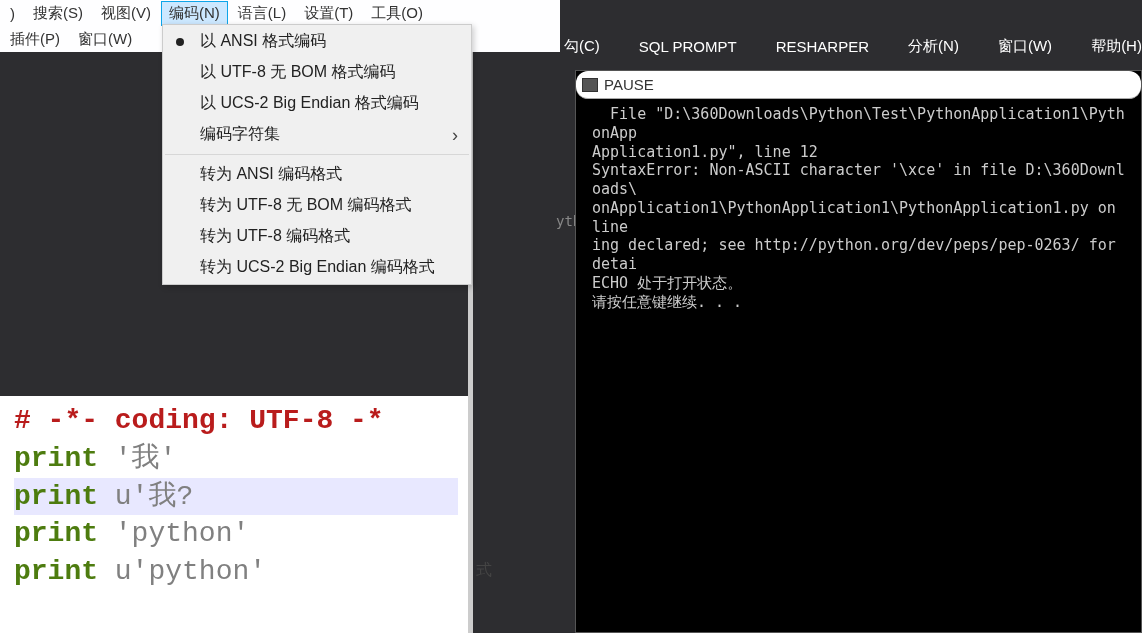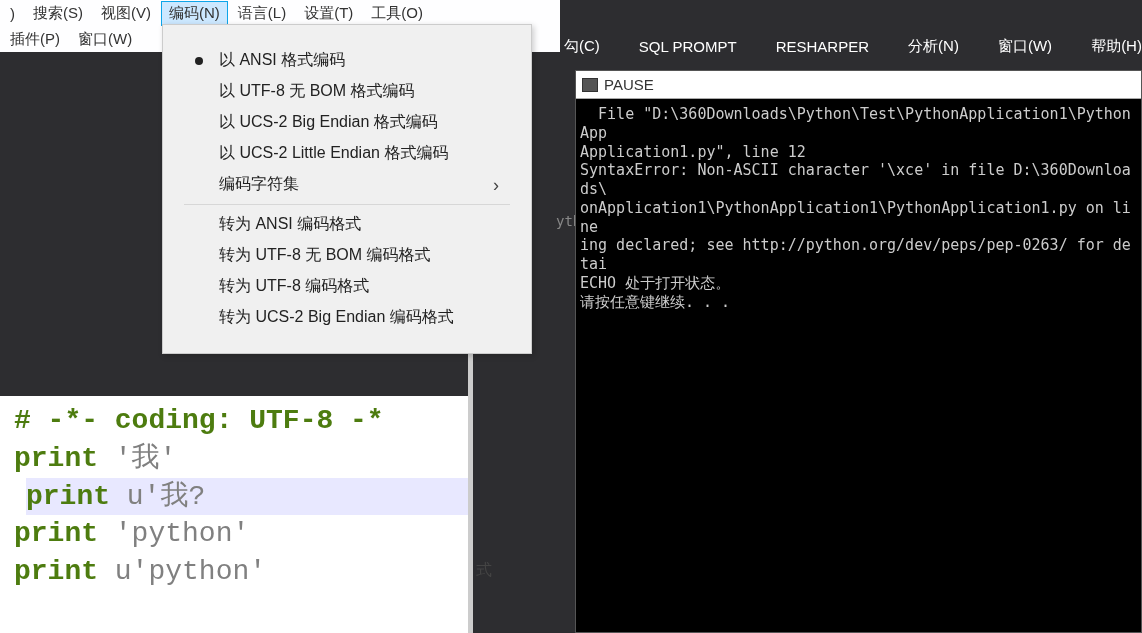--- a/index.html
+++ b/index.html
@@ -36,25 +36,25 @@
     background: #cce8ff;
     border: 1px solid #0ea5e9;
     padding: 2px 7px;
   }
 
   
   .dropdown {
     position: absolute;
     top: 24px;
     left: 162px;
-    width: 370px;
+    width: 310px;
     background: #f0f0f0;
     border: 1px solid #ccc;
     box-shadow: 2px 2px 6px rgba(0,0,0,0.2);
-    padding: 20px;
+    padding: 1px;
     z-index: 10;
   }
   .dd-item {
     padding: 5px 26px 5px 36px;
     font-size: 16px;
     color: #222;
     position: relative;
     cursor: pointer;
   }
   .dd-item.selected::before {
@@ -90,23 +90,23 @@
     top: 396px;
     width: 468px;
     height: 240px;
     background: #fff;
     padding: 6px 10px 6px 14px;
     font-family: Consolas, "Courier New", monospace;
     font-size: 28px;
     line-height: 1.35;
     white-space: pre;
   }
-  .editor .hl-line { background: #e8e8ff; display: inline-block; width: 100%; margin-left: 12px; }
+  .editor .hl-line { background: #e8e8ff; display: inline-block; width: 100%; }
   .kw { color: #4d7c0f; font-weight: bold; }
-  .comment { color: #4d7c0f; font-weight: bold; }
+  .comment { color: #b91c1c; font-weight: bold; }
   .str { color: #808080; }
 
   
   .vs-right-line {
     position: absolute;
     left: 468px; top: 52px; bottom: 0; width: 5px;
     background: #ccc;
   }
 
   
@@ -142,30 +142,31 @@
   .console-title {
     height: 28px;
     background: #fff;
     display: flex;
     align-items: center;
     gap: 6px;
     padding: 0 6px;
     font-size: 15px;
     color: #333;
     border-bottom: 1px solid #aaa;
+    border-radius: 12px;
   }
   .console-icon {
     width: 16px; height: 14px;
     background: #555;
     display: inline-block;
     border: 1px solid #333;
   }
   .console-body {
     flex: 1;
-    padding: 6px 4px;
+    padding: 6px 16px;
     color: #ccc;
     font-family: "NSimSun", "SimSun", monospace;
     font-size: 15px;
     line-height: 1.25;
     white-space: pre-wrap;
     word-break: break-all;
     overflow: hidden;
     border-radius: 7px;
   }
   .console-line { color: #ccc; }
@@ -194,21 +195,20 @@
   <div class="menurow">
     <span class="menuitem">插件(P)</span>
     <span class="menuitem">窗口(W)</span>
   </div>
 </div>
 
 <div class="dropdown">
   <div class="dd-item selected">以 ANSI 格式编码</div>
   <div class="dd-item">以 UTF-8 无 BOM 格式编码</div>
   <div class="dd-item">以 UCS-2 Big Endian 格式编码</div>
-  <div class="dd-item">以 UCS-2 Little Endian 格式编码</div>
   <div class="dd-item submenu">编码字符集</div>
   <div class="dd-sep"></div>
   <div class="dd-item">转为 ANSI 编码格式</div>
   <div class="dd-item">转为 UTF-8 无 BOM 编码格式</div>
   <div class="dd-item">转为 UTF-8 编码格式</div>
   <div class="dd-item">转为 UCS-2 Big Endian 编码格式</div>
 </div>
 
 <span class="frag" style="left:556px; top:213px;">yth</span>
 <span class="frag" style="left:476px; top:560px; font-size:16px; color:#444;">式</span>

